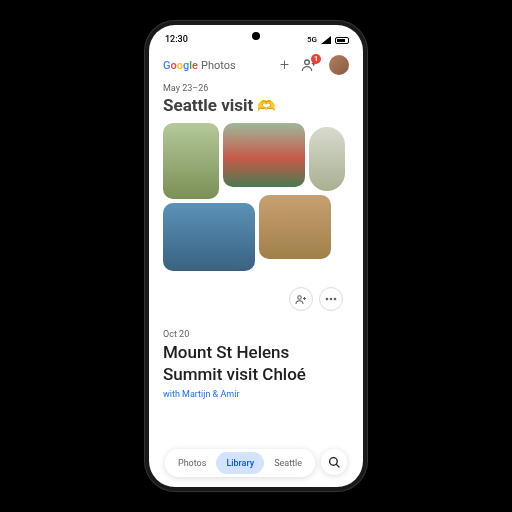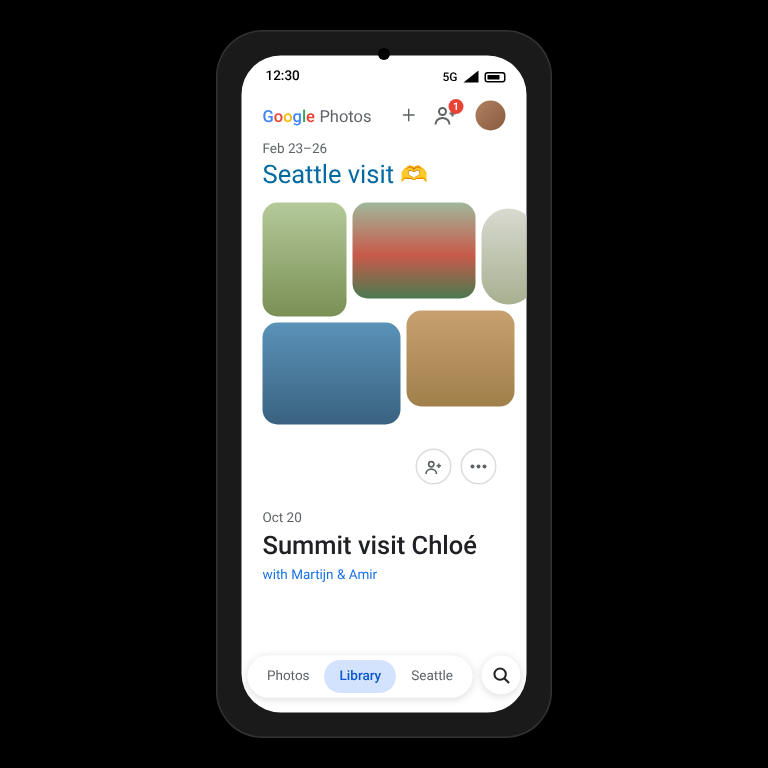--- a/index.html
+++ b/index.html
@@ -6,21 +6,21 @@
     body {
       width: 512px; height: 512px;
       background: #000;
       display: flex; align-items: center; justify-content: center;
       font-family: 'Google Sans', -apple-system, Roboto, Arial, sans-serif;
     }
     .phone {
       width: 222px; height: 470px;
       background: #1a1a1a;
       border-radius: 30px;
-      padding: 16px;
+      padding: 4px;
       box-shadow: 0 0 0 1px #333;
       position: relative;
     }
     .screen {
       width: 100%; height: 100%;
       background: #fff;
       border-radius: 26px;
       overflow: hidden;
       position: relative;
     }
@@ -30,21 +30,21 @@
       width: 8px; height: 8px;
       background: #000; border-radius: 50%;
       z-index: 10;
     }
     .statusbar {
       height: 28px;
       display: flex; align-items: center; justify-content: space-between;
       padding: 0 14px 0 16px;
       font-size: 9px; font-weight: 500; color: #000;
     }
-    .sb-right { display: flex; align-items: center; gap: 4px; }
+    .sb-right { display: flex; align-items: flex-end; gap: 4px; }
     .sb-5g { font-size: 8px; font-weight: 500; }
     .signal { width: 10px; height: 8px; position: relative; }
     .signal::before {
       content: ''; position: absolute; bottom: 0; left: 0;
       border-left: 10px solid transparent;
       border-bottom: 8px solid #000;
     }
     .battery {
       width: 14px; height: 7px;
       border: 1px solid #000; border-radius: 2px;
@@ -70,21 +70,21 @@
       width: 10px; height: 10px; background: #EA4335;
       color: #fff; font-size: 7px; font-weight: 600;
       border-radius: 50%; display: flex; align-items: center; justify-content: center;
     }
     .avatar {
       width: 20px; height: 20px; border-radius: 50%;
       background: linear-gradient(135deg, #b08060, #8a5a40);
     }
     .content { padding: 0 14px; }
     .date-label { font-size: 9px; color: #5f6368; margin-bottom: 2px; }
-    .memory-title { font-size: 17px; font-weight: 400; color: #0369a1; display: flex; align-items: flex-start; gap: 4px; }
+    .memory-title { font-size: 17px; font-weight: 700; color: #404040; display: flex; align-items: flex-end; gap: 4px; }
     .emoji { font-size: 15px; }
     .collage {
       margin-top: 8px;
       width: 182px; height: 158px;
       position: relative;
     }
     .photo {
       position: absolute; border-radius: 10px;
       background-size: cover; background-position: center;
     }
@@ -179,21 +179,21 @@
             </svg>
           </span>
           <span class="badge">1</span>
         </span>
         <div class="avatar"></div>
       </div>
     </div>
 
     <div class="content">
       <div>
-        <div class="date-label">Feb 23–26</div>
+        <div class="date-label">May 23–26</div>
         <div class="memory-title">
           <span>Seattle visit</span>
           <span class="emoji">🫶</span>
         </div>
         <div class="collage">
           <div class="photo p1"></div>
           <div class="photo p2"></div>
           <div class="photo p3"></div>
           <div class="photo p4"></div>
           <div class="photo p5"></div>
@@ -212,20 +212,21 @@
                 <circle cx="6" cy="2" r="1.3"></circle>
                 <circle cx="10" cy="2" r="1.3"></circle>
             </svg>
           </div>
         </div>
       </div>
 
       <div class="section2">
         <div class="date-label">Oct 20</div>
         <div class="memory-title2">
+          <div>Mount St Helens</div>
           <div>Summit visit Chloé</div>
         </div>
         <div class="subtitle">with Martijn &amp; Amir</div>
       </div>
     </div>
 
     <div class="peek">
       <div class="pk1"></div>
       <div class="pk2"></div>
       <div class="pk3"></div>

